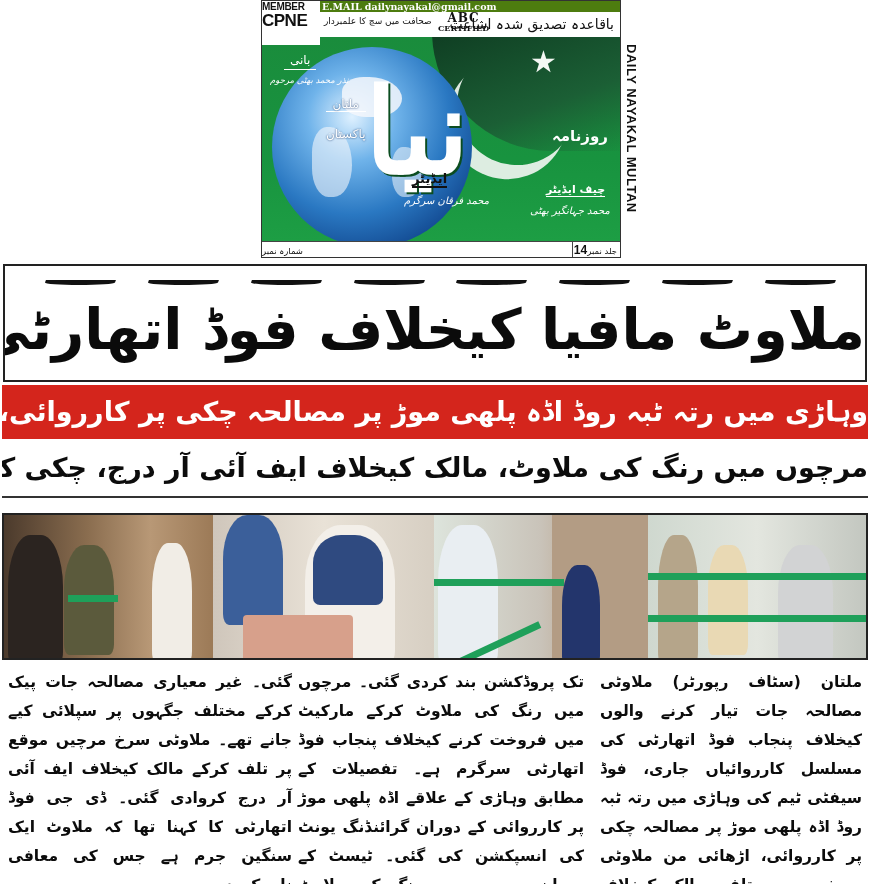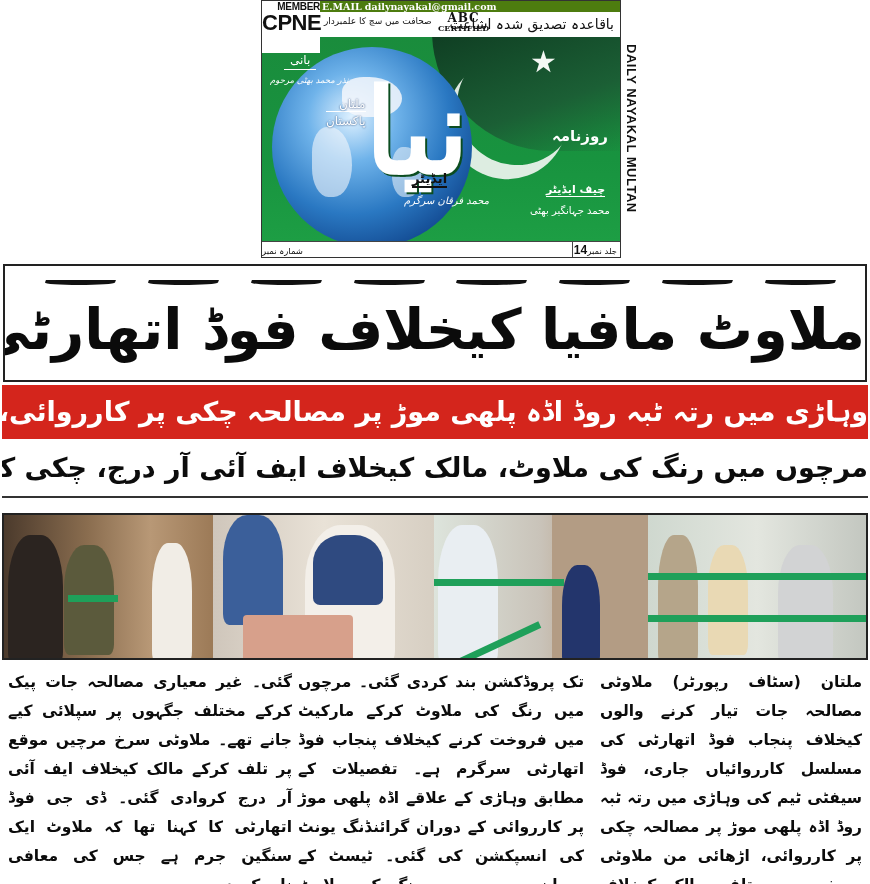--- a/index.html
+++ b/index.html
@@ -2,46 +2,46 @@
 <html><head>
 <meta charset="utf-8">
 <style>
   * { box-sizing: border-box; margin: 0; padding: 0; }
   html, body { width: 870px; height: 884px; background: #ffffff; overflow: hidden; }
   body { position: relative; font-family: "DejaVu Sans", sans-serif; color: #111; }
 
   
   .masthead { position: absolute; left: 261px; top: 0; width: 360px; height: 258px; border: 1px solid #333; background: #fff; overflow: hidden; }
   .mh-topbar { position: absolute; left: 0; top: 0; width: 100%; height: 11px; background: #4d7c0f; color: #fff; font-family: "DejaVu Serif", serif; font-size: 9.5px; font-weight: bold; line-height: 11px; padding-left: 60px; }
-  .mh-member { position: absolute; left: 0; top: 0; width: 58px; height: 52px; background: #fff; z-index: 2; text-align: right; line-height: 1; }
+  .mh-member { position: absolute; left: 0; top: 0; width: 58px; height: 44px; background: #fff; z-index: 2; text-align: left; line-height: 1; }
   .mh-member .m1 { font-family: "Liberation Sans", sans-serif; font-weight: bold; font-size: 10px; color:#111; margin-top: 1px; letter-spacing: -0.3px; }
-  .mh-member .m2 { font-family: "Liberation Sans", sans-serif; font-weight: bold; font-size: 22px; color:#111; letter-spacing: -0.5px; }
+  .mh-member .m2 { font-family: "Liberation Sans", sans-serif; font-weight: bold; font-size: 17px; color:#111; letter-spacing: -0.5px; }
   .mh-row2 { position: absolute; left: 58px; top: 11px; right: 0; height: 25px; background: #fff; }
   .mh-row2 .urdu-left { position: absolute; left: 4px; top: 4px; font-size: 9px; direction: rtl; color:#111; }
   .mh-row2 .abc { position: absolute; left: 118px; top: 0px; text-align: center; font-family: "DejaVu Serif", serif; font-weight: bold; color: #111; line-height: 1; }
   .mh-row2 .abc .a1 { font-size: 12px; letter-spacing: 1px; }
   .mh-row2 .abc .a2 { font-size: 8px; }
   .mh-row2 .urdu-right { position: absolute; right: 6px; top: 4px; font-size: 14px; direction: rtl; color:#111; }
 
   .mh-body { position: absolute; left: 0; top: 36px; width: 100%; height: 204px; background: linear-gradient(180deg, #1a8c3c 0%, #18933f 60%, #1d9e44 100%); overflow: hidden; }
   .mh-flag { position: absolute; left: 170px; top: -6px; width: 200px; height: 120px; background: linear-gradient(160deg, #0f3d22 0%, #1b5f35 60%, rgba(24,147,63,0) 100%); border-radius: 0 0 0 120px; }
   .mh-crescent { position: absolute; left: 195px; top: 8px; width: 120px; height: 120px; border-radius: 50%; box-shadow: -14px 10px 0 0 #e8f2ea; transform: rotate(-20deg); opacity: 0.95; }
   .mh-star { position: absolute; left: 268px; top: 10px; color: #f4f8f4; font-size: 30px; line-height: 1; }
   .mh-globe { position: absolute; left: 10px; top: 10px; width: 200px; height: 200px; border-radius: 50%; background: radial-gradient(circle at 40% 35%, #dff1ff 0%, #6fb3ea 25%, #2a78c2 55%, #0d3f86 85%, #0a2e66 100%); }
   .mh-globe .land { position: absolute; background: #f4f7fb; opacity: 0.85; border-radius: 40% 60% 50% 45%; }
   .mh-nayakal { position: absolute; left: 30px; top: 0px; width: 250px; height: 210px; color: #ffffff; font-family: "DejaVu Serif", serif; font-size: 118px; font-weight: bold; direction: rtl; text-align: center; line-height: 190px; text-shadow: 2px 2px 0 #0b4d20; letter-spacing: -6px; }
   .mh-bani { position: absolute; left: 22px; top: 14px; color: #fff; font-size: 12px; direction: rtl; border-bottom: 1px solid #fff; padding: 0 6px; line-height: 18px; }
   .mh-founder { position: absolute; left: 8px; top: 38px; color: #fff; font-size: 8.5px; direction: rtl; font-style: italic; }
   .mh-city { position: absolute; left: 64px; top: 60px; color: #fff; font-size: 12px; direction: rtl; text-align: center; line-height: 14px; text-shadow: 0 0 2px #0a2e66; }
-  .mh-city .line { display: block; border-bottom: 1px solid #fff; margin-bottom: 2px; text-align: right; }
+  .mh-city .line { display: block; border-bottom: 1px solid #fff; margin-bottom: 15px; }
   .mh-roznama { position: absolute; left: 290px; top: 90px; color: #fff; font-size: 15px; direction: rtl; font-weight: bold; writing-mode: horizontal-tb; }
   .mh-editor-label { position: absolute; left: 150px; top: 134px; color: #111; font-size: 13px; font-weight: bold; direction: rtl; border-bottom: 2px solid #111; }
   .mh-editor-name { position: absolute; left: 142px; top: 158px; color: #fff; font-size: 10px; direction: rtl; font-style: italic; }
   .mh-chief-label { position: absolute; left: 284px; top: 146px; color: #fff; font-size: 11px; direction: rtl; font-weight: bold; border-bottom: 1px solid #fff; }
-  .mh-chief-name { position: absolute; left: 268px; top: 168px; color: #fff; font-size: 10px; direction: rtl; }
+  .mh-chief-name { position: absolute; left: 268px; top: 168px; color: #fff; font-size: 10px; direction: rtl; font-style: italic; }
 
   .mh-footer { position: absolute; left: 0; top: 240px; width: 100%; height: 17px; background: #fff; border-top: 1px solid #444; font-size: 8.5px; direction: rtl; }
   .mh-footer .cell { position: absolute; top: 0; height: 17px; line-height: 17px; border-left: 1px solid #444; padding: 0 3px; white-space: nowrap; }
   .mh-footer .vol { right: 0; width: 48px; margin-left: 46px; }
   .mh-footer .date { right: 48px; width: 268px; text-align: center; font-size: 8px; }
   .mh-footer .issue { left: 0; width: 44px; border-left: none; }
   .mh-footer b { font-family: "Liberation Sans", sans-serif; font-size: 12px; }
 
   .side-vertical { position: absolute; left: 622px; top: 2px; width: 18px; height: 252px; font-family: "Liberation Sans", sans-serif; font-weight: bold; font-size: 13px; color: #111; writing-mode: vertical-rl; text-align: center; letter-spacing: 0.5px; line-height: 18px; }
 

